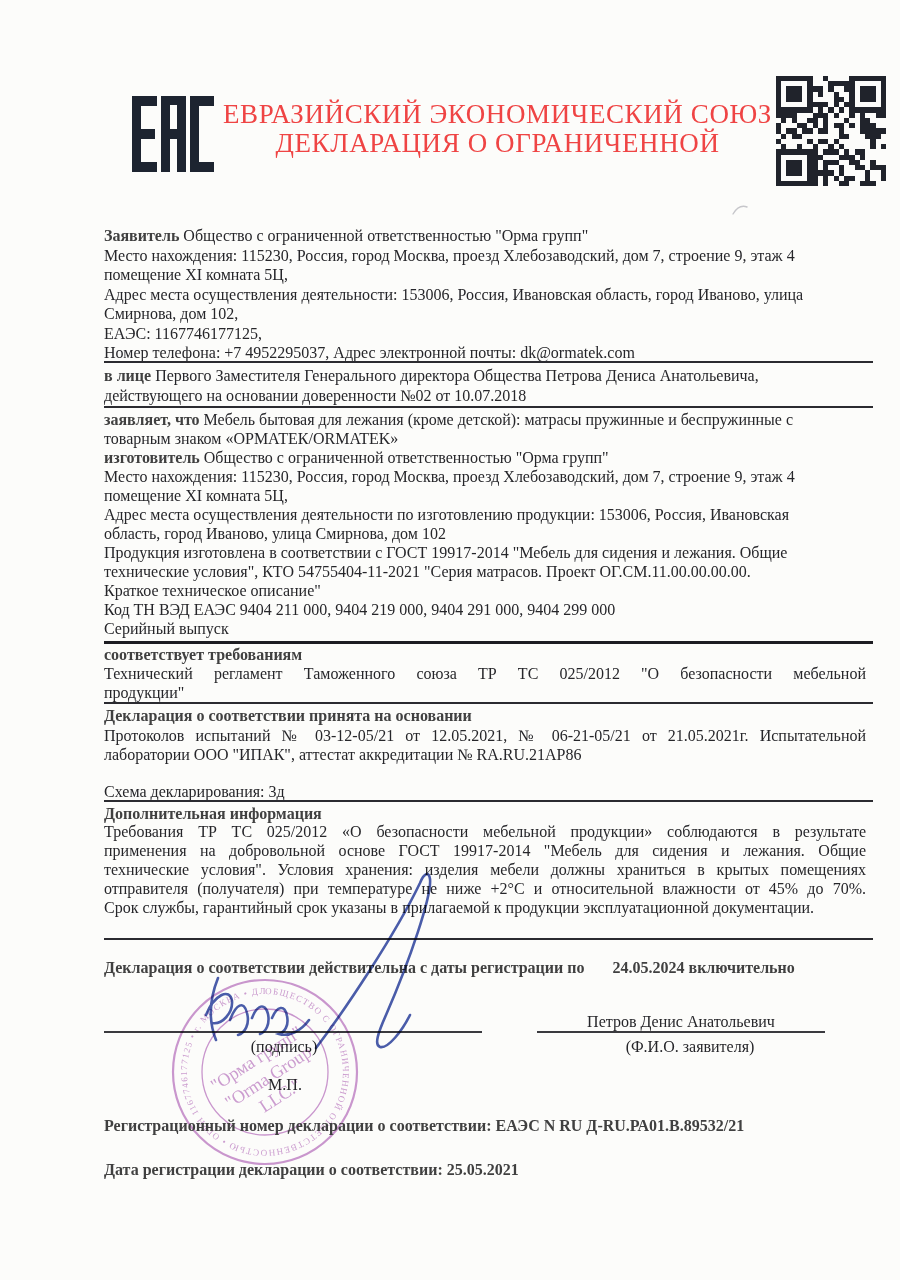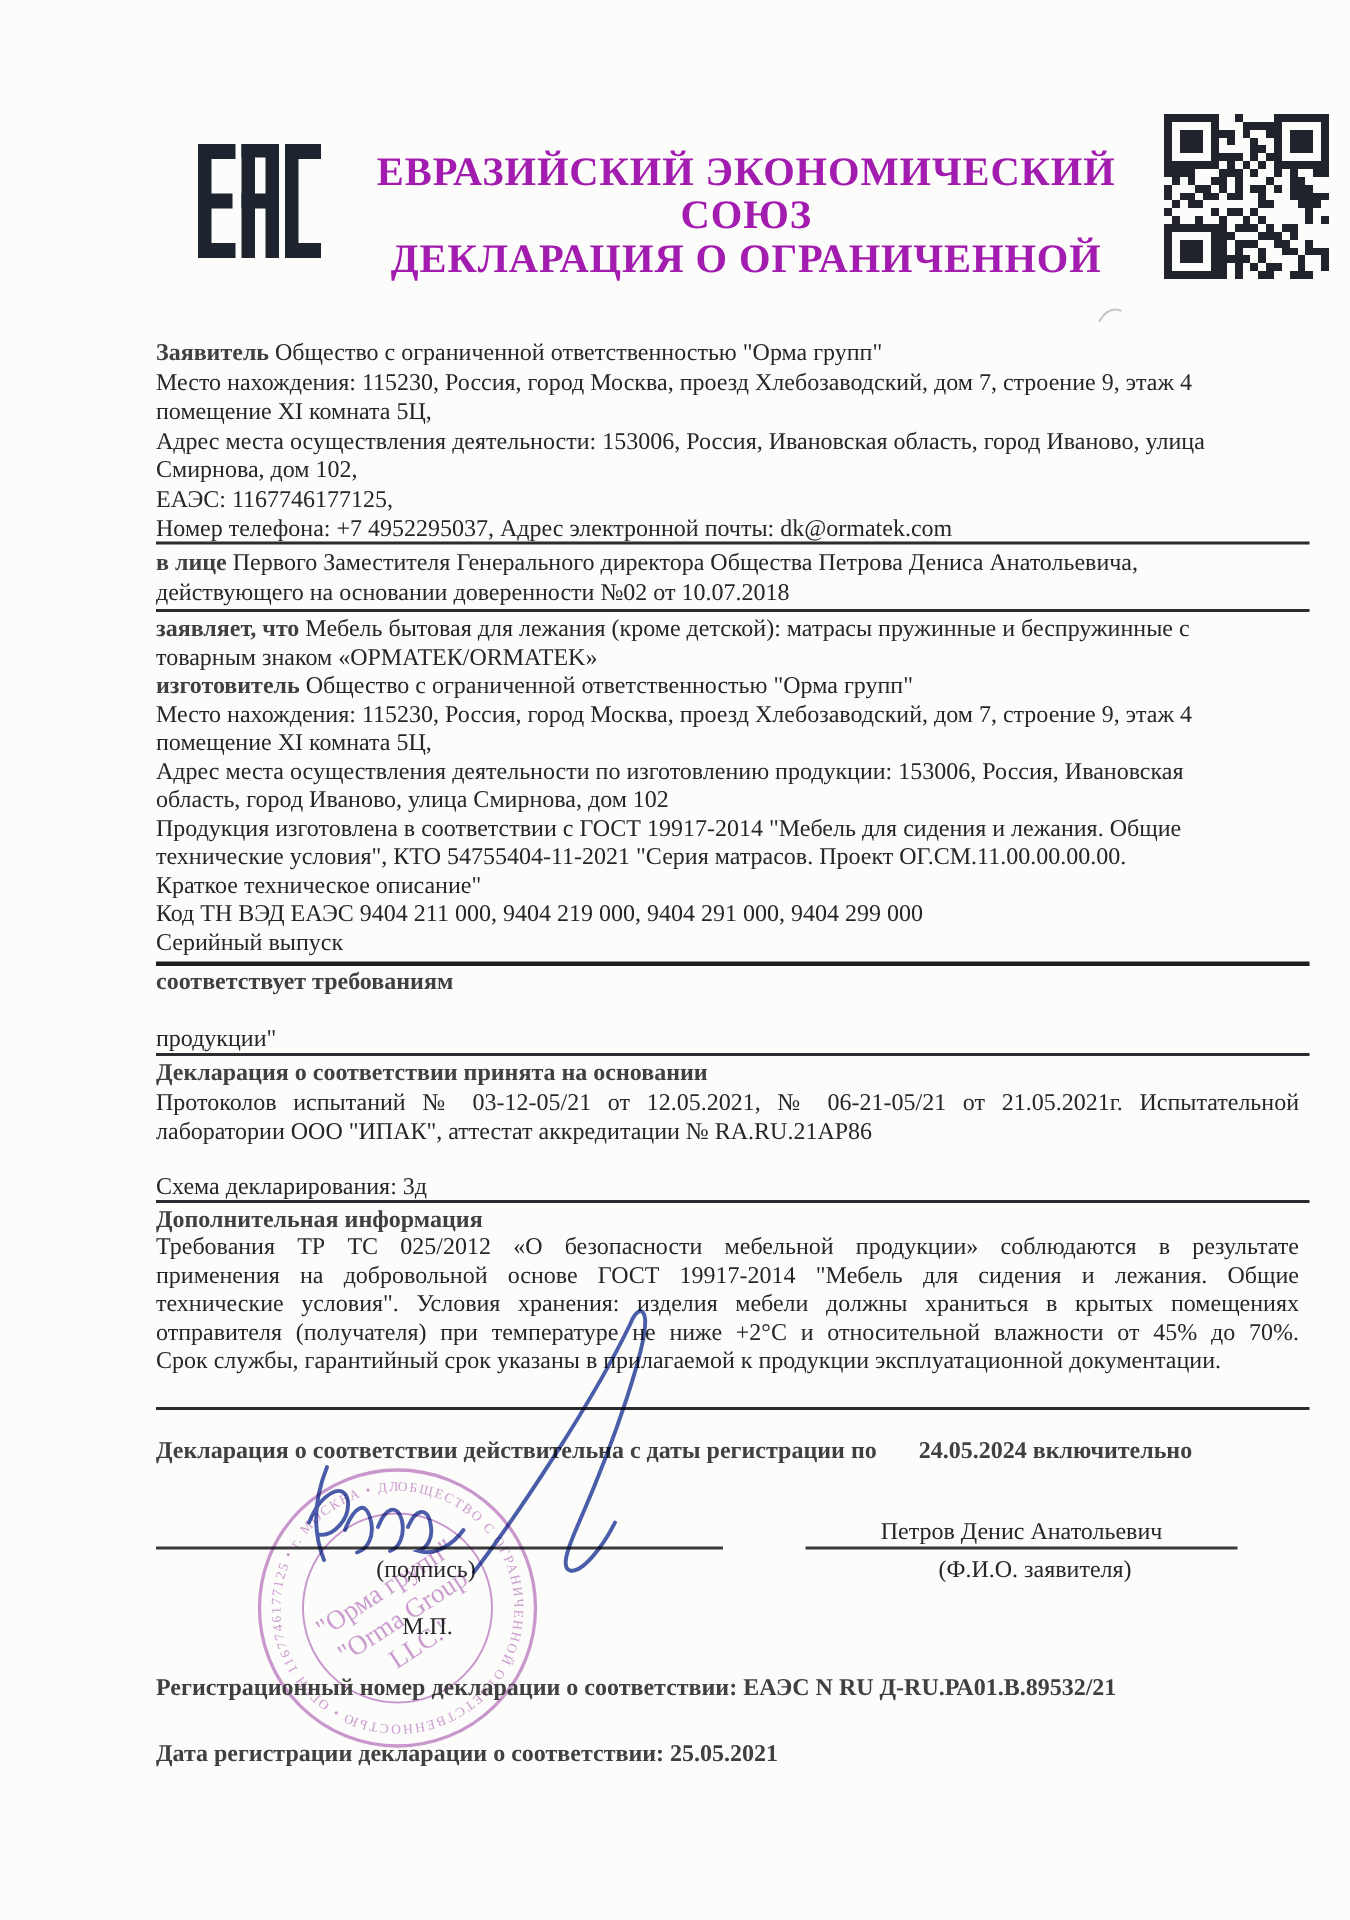--- a/index.html
+++ b/index.html
@@ -6,22 +6,22 @@
   .page{position:relative;width:900px;height:1280px;background:#fcfcfa;overflow:hidden;
         font-family:"Liberation Serif","DejaVu Serif",serif;color:#26262a;}
   .abs{position:absolute;}
   .tx{font-size:16px;line-height:19.5px;}
   .lh19{line-height:19px;}
   .b{font-weight:bold;color:#404040;}
   .nw{white-space:nowrap;}
   .jl{text-align:justify;text-align-last:justify;}
   .rule{position:absolute;left:104px;width:769px;border-top:2px solid #2b2b30;height:0;}
   .rule-thick{border-top:3px solid #1d1d22;}
-  .title{position:absolute;left:215px;width:565px;text-align:center;font-weight:bold;
-         font-size:27px;line-height:29px;letter-spacing:.6px;color:#a21caf;}
+  .title{position:absolute;left:215px;width:565px;text-align:center;font-weight:normal;
+         font-size:27px;line-height:29px;letter-spacing:.6px;color:#ef4444;}
   .caption{font-size:16px;}
   .center{text-align:center;}
   .sigline{position:absolute;border-top:2px solid #3a3a3e;height:0;}
   .stamp,.signature{mix-blend-mode:multiply;pointer-events:none;}
 </style>
 </head>
 <body>
 
 <div class="page">
 
@@ -88,20 +88,21 @@
     <div class="nw">Продукция изготовлена в соответствии с ГОСТ 19917-2014 "Мебель для сидения и лежания. Общие</div>
     <div class="nw">технические условия", КТО 54755404-11-2021 "Серия  матрасов. Проект ОГ.СМ.11.00.00.00.00.</div>
     <div class="nw">Краткое техническое описание"</div>
     <div class="nw">Код ТН ВЭД ЕАЭС 9404 211 000, 9404 219 000, 9404 291 000, 9404 299 000</div>
     <div class="nw">Серийный выпуск</div>
   </div>
 
   <div class="rule rule-thick" style="top:641px"></div>
 
   <div class="abs tx b" style="left:104px;top:645px;width:770px">соответствует требованиям</div>
+  <div class="abs tx jl" style="left:104px;top:664px;width:762px">Технический регламент Таможенного союза ТР ТС 025/2012 "О безопасности мебельной</div>
   <div class="abs tx nw" style="left:104px;top:683px;width:770px">продукции"</div>
 
   <div class="rule" style="top:702px"></div>
 
   <div class="abs tx b" style="left:104px;top:706px;width:770px">Декларация о соответствии принята на основании</div>
   <div class="abs tx jl" style="left:104px;top:726px;width:762px">Протоколов испытаний № 03-12-05/21 от 12.05.2021, № 06-21-05/21  от 21.05.2021г. Испытательной</div>
   <div class="abs tx nw" style="left:104px;top:745px;width:770px">лаборатории ООО "ИПАК", аттестат аккредитации № RA.RU.21АР86</div>
   <div class="abs tx nw" style="left:104px;top:782px;width:770px">Схема декларирования: 3д</div>
 
   <div class="rule" style="top:800px"></div>

